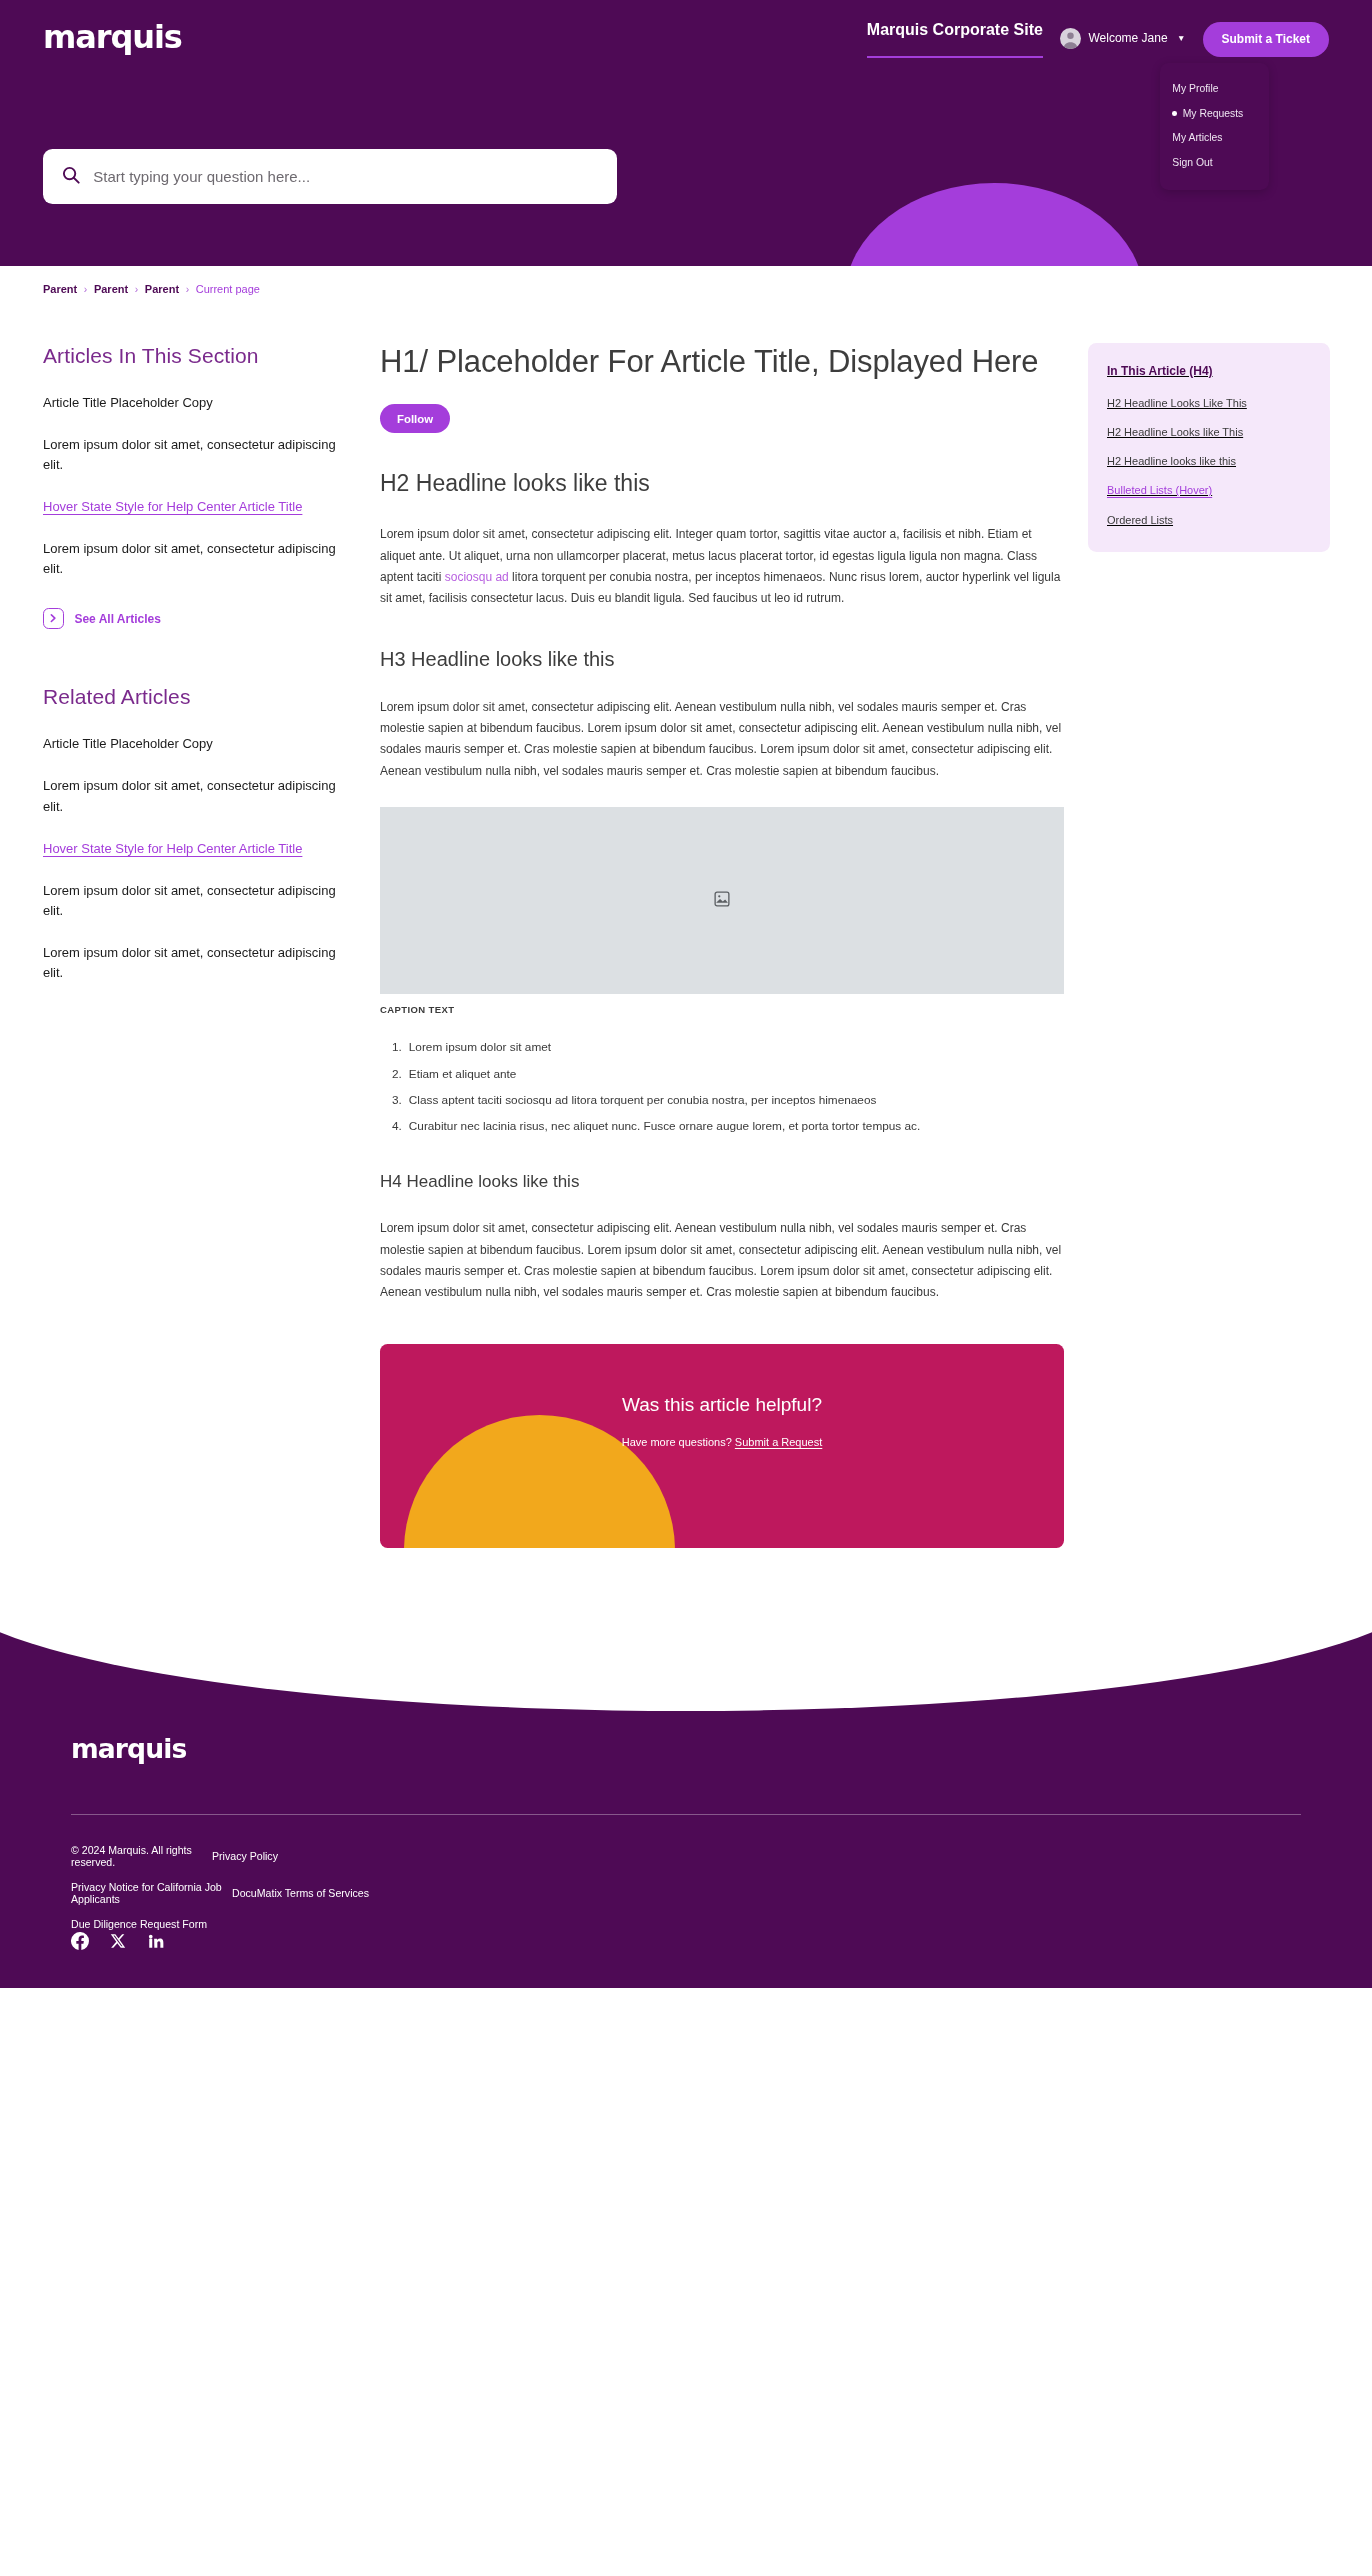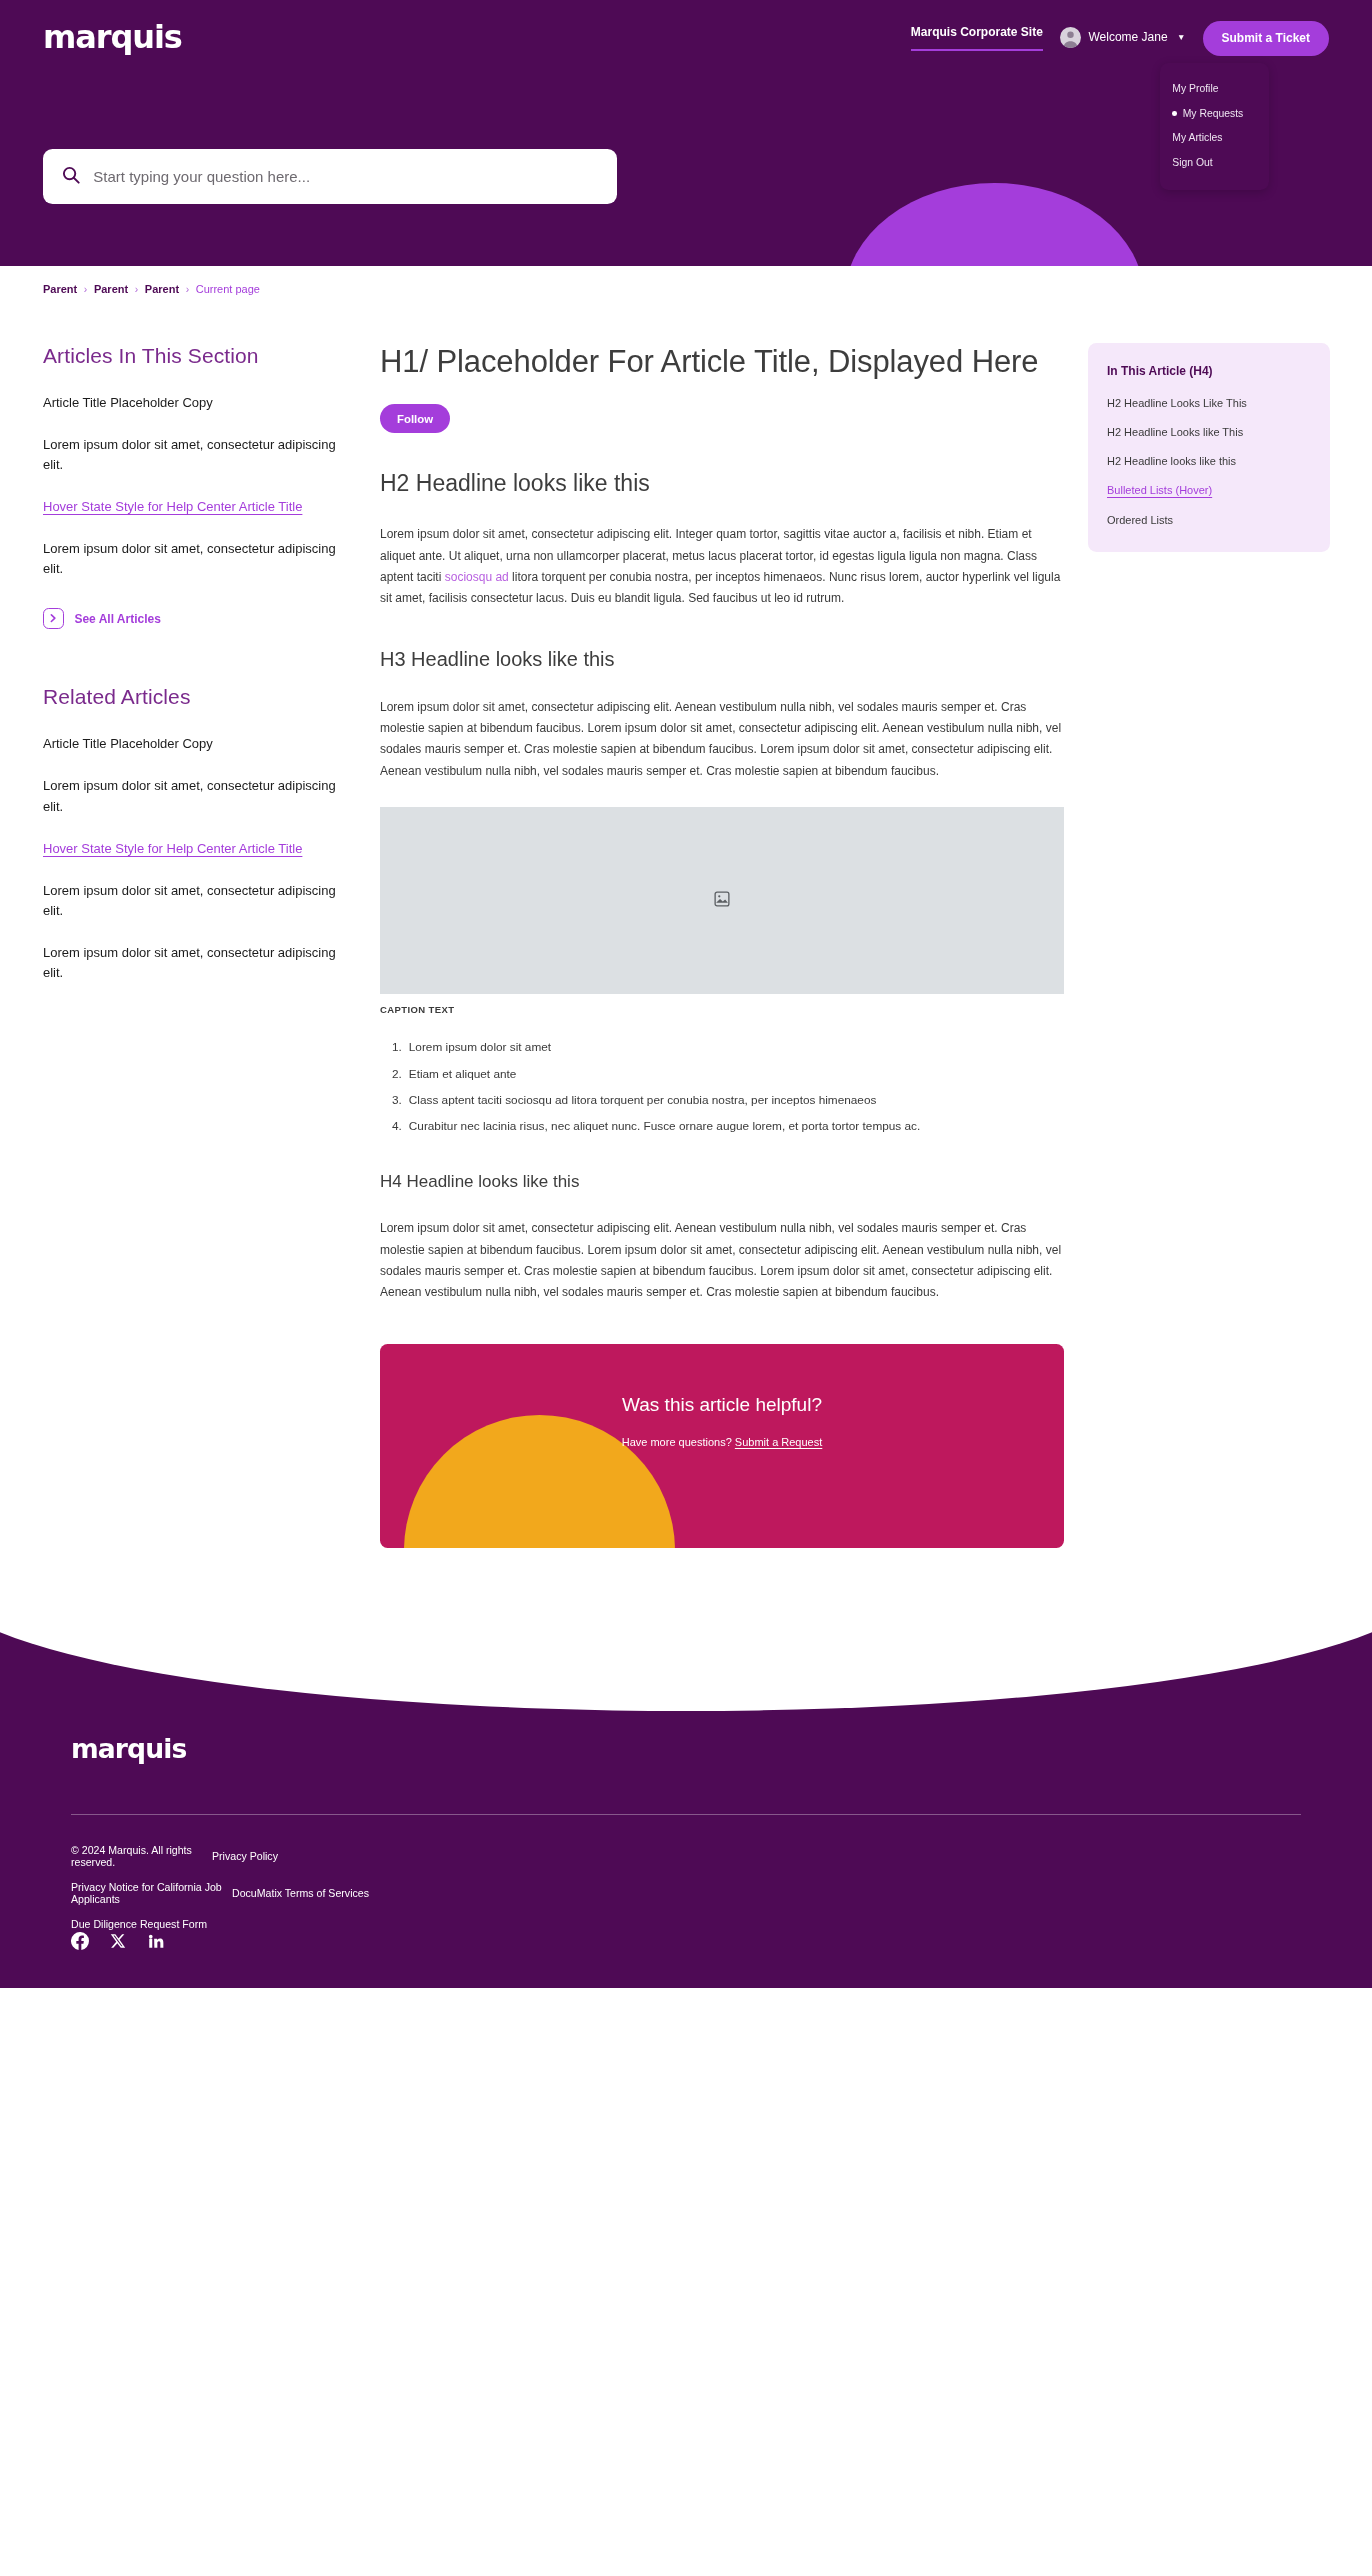--- a/index.html
+++ b/index.html
@@ -48,24 +48,24 @@
     position: absolute;
     right: 43px;
     top: 21px;
     display: flex;
     align-items: center;
     gap: 17px;
     z-index: 6;
   }
   .corp-link {
     color: #ffffff;
-    font-size: 12px;
+    font-size: 16px;
     font-weight: 700;
     text-decoration: none;
-    padding-bottom: 10px;
+    padding-bottom: 17px;
     border-bottom: 2.8px solid #A43DDB;
     line-height: 1.1;
     white-space: nowrap;
   }
   .user-chip {
     display: flex;
     align-items: center;
     gap: 7.6px;
     cursor: pointer;
     padding-bottom: 1.9px;
@@ -370,20 +370,21 @@
   .fb-more a { color: #ffffff; text-decoration: underline; text-underline-offset: 1.9px; }
 
   
   .toc {
     background: #F5E8FA;
     border-radius: 8.5px;
     padding: 21px 19px 25px 19px;
     width: 141px;
     min-width: 141px;
     width: 100%;
+    text-decoration: underline;
   }
   .toc-title {
     color: #4E0A55;
     font-size: 12px;
     font-weight: 700;
     margin-bottom: 18px;
   }
   .toc a {
     display: block;
     font-size: 11px;

